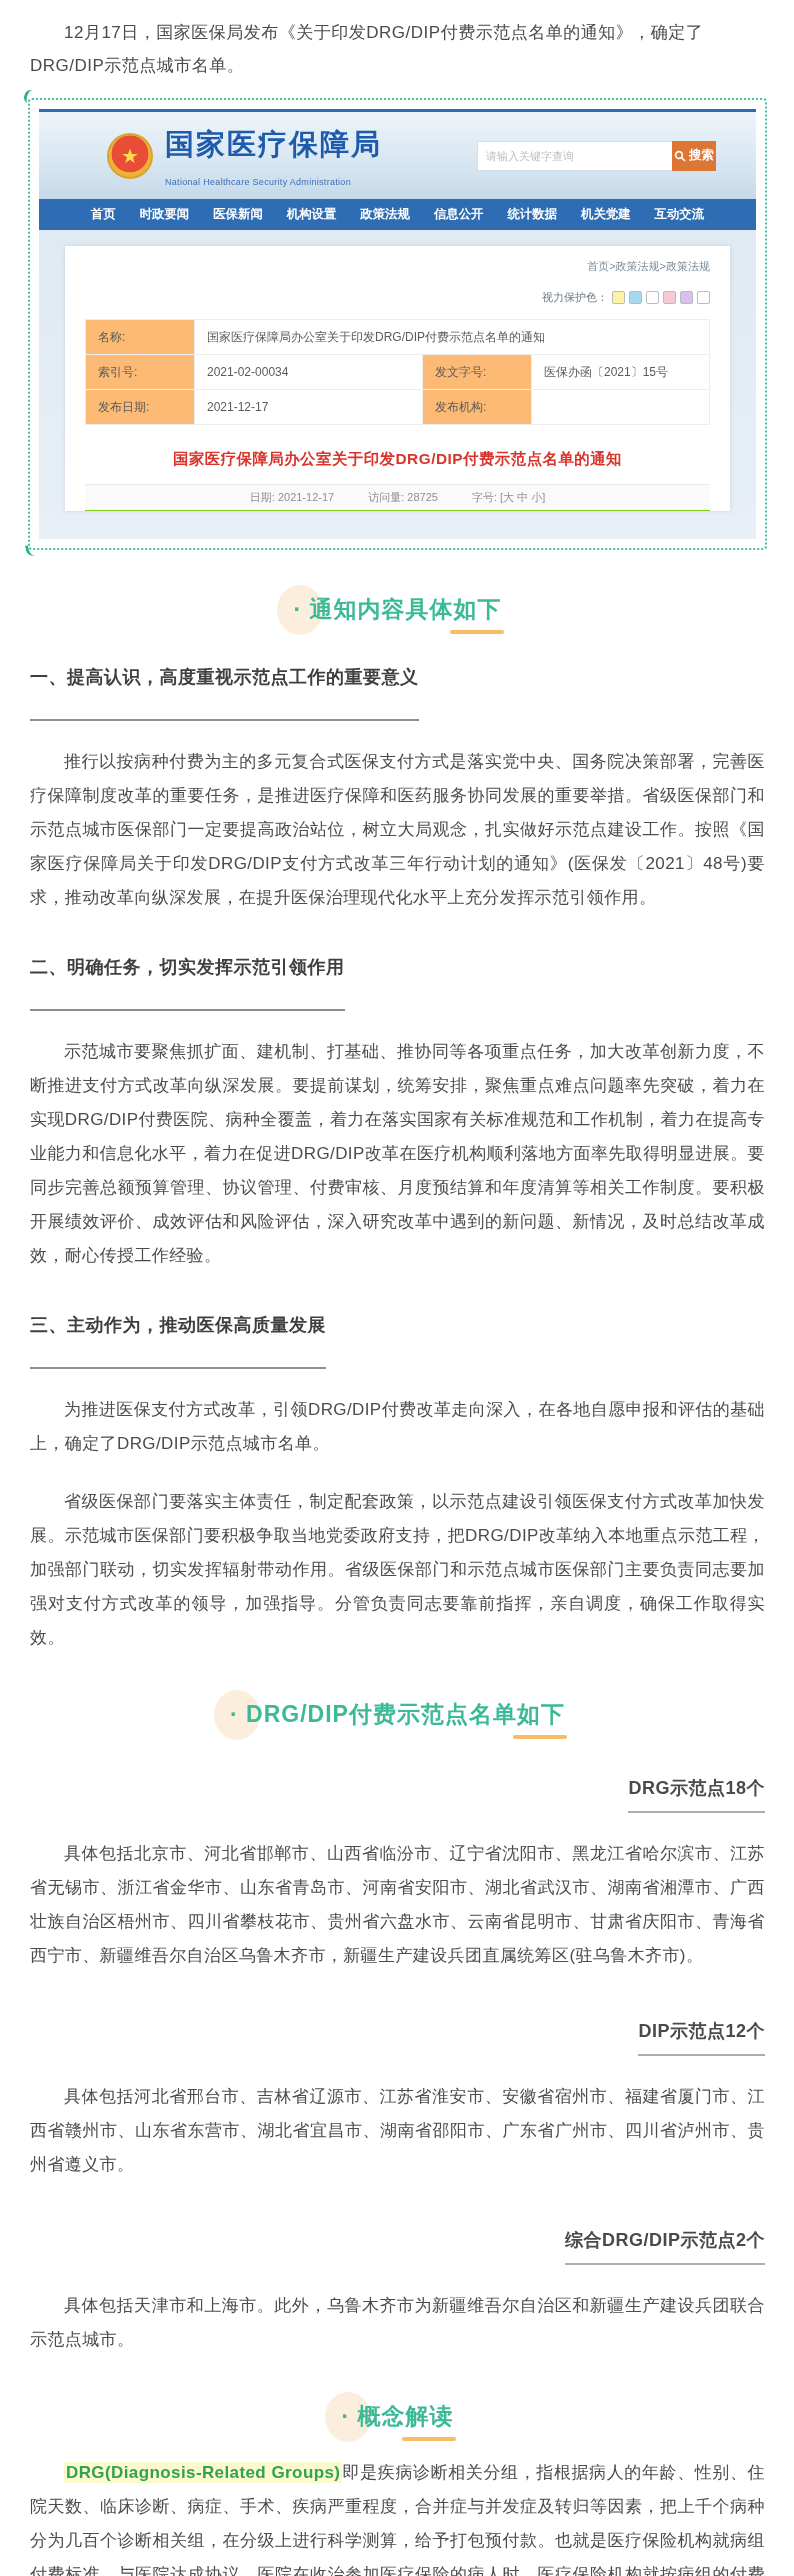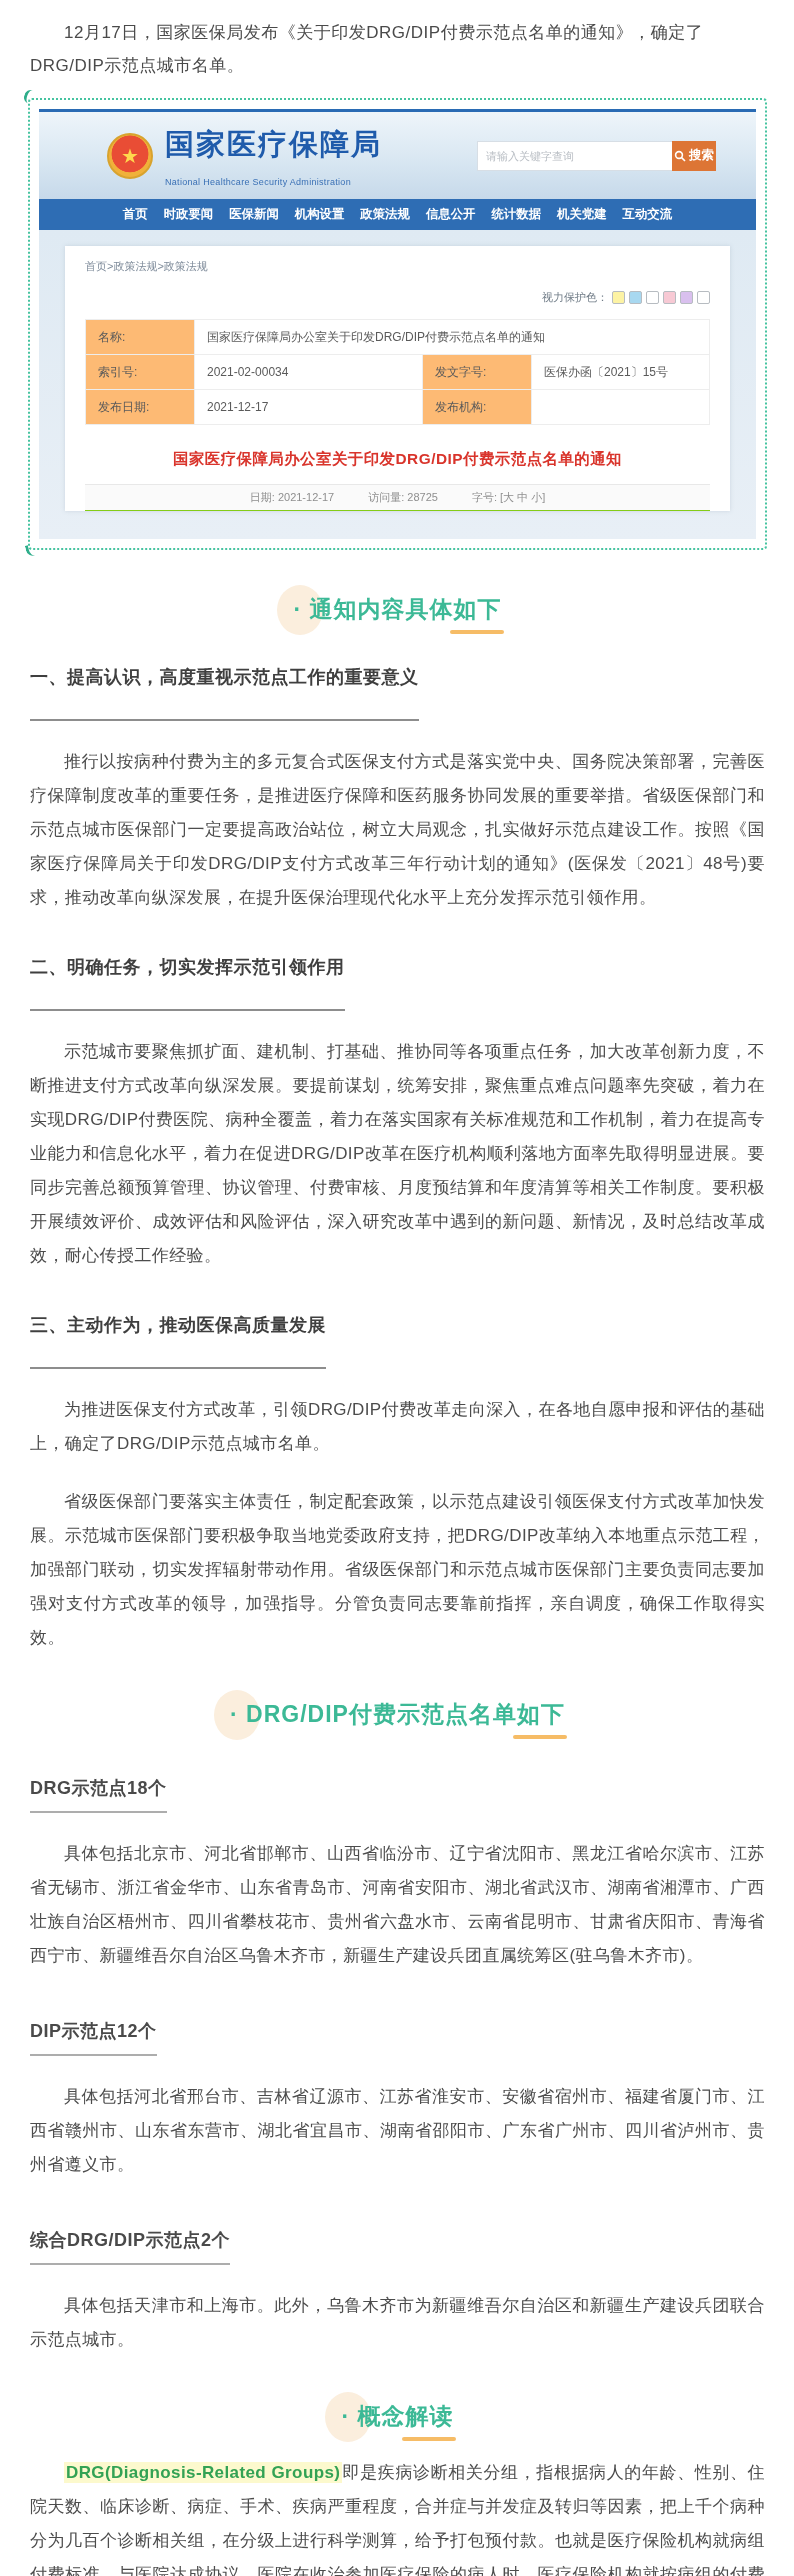--- a/index.html
+++ b/index.html
@@ -55,29 +55,29 @@
     padding:0 8px; font-size:11px; color:#555; background:#fff; outline:none;
   }
   .searchbar input::placeholder { color:#b9bec4; }
   .search-btn {
     width:44px; height:30px; background:#dd7535; color:#fff; border:none;
     font-size:12.4px; font-weight:bold; display:flex; align-items:center;
     justify-content:center; gap:3px; cursor:pointer;
   }
   .gov-nav {
     background:#2e6db4; height:31px; display:flex; align-items:center;
-    justify-content:center; gap:16px;
+    justify-content:center; gap:24px;
   }
   .gov-nav .nav-item { color:#fff; font-size:12.4px; font-weight:bold; cursor:pointer; white-space:nowrap; }
   .gov-body {
     background:linear-gradient(180deg,#dfeaf3 0%,#e8eff6 100%);
     padding:16px 26px 14px;
   }
   .gov-panel { background:#fff; padding:13px 20px 0; box-shadow:0 0 4px rgba(120,140,160,.25); }
-  .crumb-row { display:flex; justify-content:flex-start; align-items:flex-start; }
+  .crumb-row { display:flex; justify-content:flex-end; align-items:flex-start; }
   .breadcrumb { font-size:11px; color:#7d8a99; }
   .eye-row { display:flex; align-items:center; gap:4px; margin-top:16px; }
   .eye-label { font-size:11px; color:#6f7b86; }
   .swatch { width:13px; height:13px; border:1px solid #b7bcc1; border-radius:2px; display:inline-block; cursor:pointer; }
 
   table.doc-table { width:100%; border-collapse:collapse; margin-top:14px; }
   table.doc-table td {
     border:1px solid #ededed; font-size:12px; height:35px; padding:0 12px; color:#5a5a5a;
   }
   td.lbl { background:#fdba74; width:109px; color:#555; }
@@ -115,21 +115,21 @@
   }
   p.body-p {
     margin:24px 0 0; font-size:17px; line-height:34px; color:#4c4c4c;
     text-indent:2em; letter-spacing:0.4px; text-align:justify;
   }
   .hl-lead {
     color:#33a254; background:#fcf9cd; font-weight:bold; padding:1px 2px;
   }
 
   
-  .grp-head { text-align:left; margin:46px 0 0; }
+  .grp-head { text-align:right; margin:46px 0 0; }
   .grp-head span {
     display:inline-block; font-size:18px; font-weight:bold; color:#4a4a4a;
     padding-bottom:11px; border-bottom:2px solid #adadad; letter-spacing:0.5px;
   }
 </style>
 </head>
 <body>
 
 <div class="page">
 

